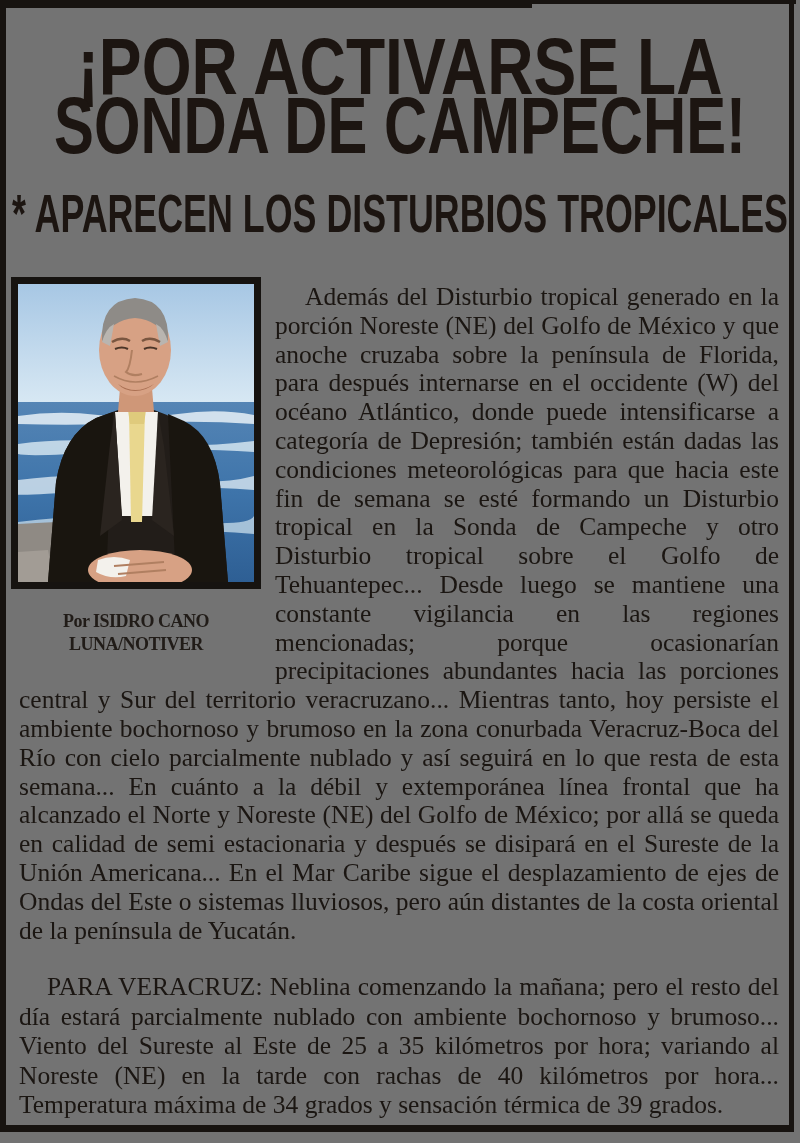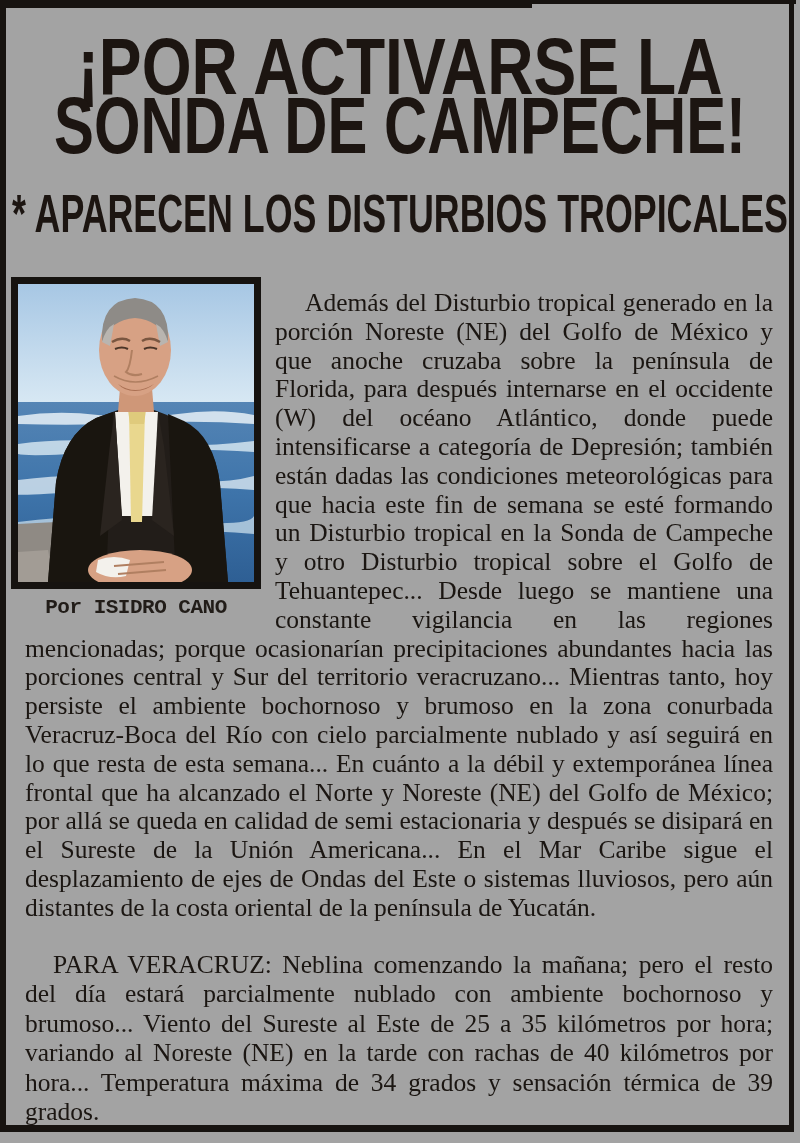--- a/index.html
+++ b/index.html
@@ -1,20 +1,20 @@
 <!DOCTYPE html>
 <html><head>
 <meta charset="utf-8">
 <style>
   html, body { margin: 0; padding: 0; background: #ffffff; }
   .sheet {
     position: relative;
     width: 800px;
     height: 1143px;
-    background: #a3a3a3;
+    background: #737373;
     overflow: hidden;
     font-family: "Liberation Serif", serif;
     color: #1b1612;
   }
   
   .bar-top-thick { position: absolute; left: 0; top: 0; width: 532px; height: 8px; background: #171310; }
   .bar-top-thin  { position: absolute; left: 530px; top: 0; width: 266px; height: 4px; background: #171310; }
   .bar-left   { position: absolute; left: 0; top: 0; width: 6px; height: 1132px; background: #171310; }
   .bar-right  { position: absolute; left: 789px; top: 2px; width: 5px; height: 1130px; background: #171310; }
   .bar-bottom { position: absolute; left: 0; top: 1125px; width: 794px; height: 7px; background: #171310; }
@@ -39,30 +39,30 @@
     margin: 2px 14px 4px 0;
   }
   .photo-frame {
     border: 7px solid #161310;
     width: 236px;
     height: 298px;
     background: #9fc0dd;
     line-height: 0;
   }
   .photo-caption {
-    margin-top: 7px;
+    margin-top: 21px;
     text-align: center;
-    font-family: Liberation Mono, monospace;
+    font-family: Liberation Serif, serif;
     font-weight: bold;
-    font-size: 21px;
+    font-size: 18px;
     line-height: 23px;
     letter-spacing: -0.5px;
     color: #211c18;
   }
-  .body-par { margin: 14px; text-indent: 30px; }
+  .body-par { margin: 8px; text-indent: 30px; }
   .body-par + .body-par { margin-top: 27px; }
   .bold-par { font-weight: normal; text-indent: 28px; line-height: 29.5px; }
 </style>
 </head>
 <body>
 
 <div class="sheet">
 
   <div class="bar-top-thick"></div>
   <div class="bar-top-thin"></div>
@@ -127,20 +127,21 @@
           <path d="M100 100 Q117 112 136 100 Q128 107 117 107 Q106 107 100 100 Z" fill="#a96f52"></path>
           <path d="M96 92 Q117 104 140 92" stroke="#b07f61" stroke-width="1.5" fill="none"></path>
 
           <ellipse cx="122" cy="286" rx="52" ry="20" fill="#d7a184"></ellipse>
           <path d="M80 276 Q96 270 112 276 L108 292 Q92 296 78 288 Z" fill="#f3f1ec"></path>
           <path d="M96 282 L146 278 M100 290 L148 286" stroke="#b07f61" stroke-width="2" fill="none"></path>
         </svg>
       </div>
       <div class="photo-caption">
         <div>Por ISIDRO CANO</div>
+        <div>LUNA/NOTIVER</div>
       </div>
     </div>
 
     <p class="body-par">Además del Disturbio tropical generado en la porción Noreste (NE) del Golfo de México y que anoche cruzaba sobre la península de Florida, para después internarse en el occidente (W) del océano Atlántico, donde puede intensificarse a categoría de Depresión; también están dadas las condiciones meteorológicas para que hacia este fin de semana se esté formando un Disturbio tropical en la Sonda de Campeche y otro Disturbio tropical sobre el Golfo de Tehuantepec... Desde luego se mantiene una constante vigilancia en las regiones mencionadas; porque ocasionarían precipitaciones abundantes hacia las porciones central y Sur del territorio veracruzano... Mientras tanto, hoy persiste el ambiente bochornoso y brumoso en la zona conurbada Veracruz-Boca del Río con cielo parcialmente nublado y así seguirá en lo que resta de esta semana... En cuánto a la débil y extemporánea línea frontal que ha alcanzado el Norte y Noreste (NE) del Golfo de México; por allá se queda en calidad de semi estacionaria y después se disipará en el Sureste de la Unión Americana... En el Mar Caribe sigue el desplazamiento de ejes de Ondas del Este o sistemas lluviosos, pero aún distantes de la costa oriental de la península de Yucatán.</p>
 
     <p class="body-par bold-par">PARA VERACRUZ: Neblina comenzando la mañana; pero el resto del día estará parcialmente nublado con ambiente bochornoso y brumoso... Viento del Sureste al Este de 25 a 35 kilómetros por hora; variando al Noreste (NE) en la tarde con rachas de 40 kilómetros por hora... Temperatura máxima de 34 grados y sensación térmica de 39 grados.</p>
 
   </div>
 </div>
 

